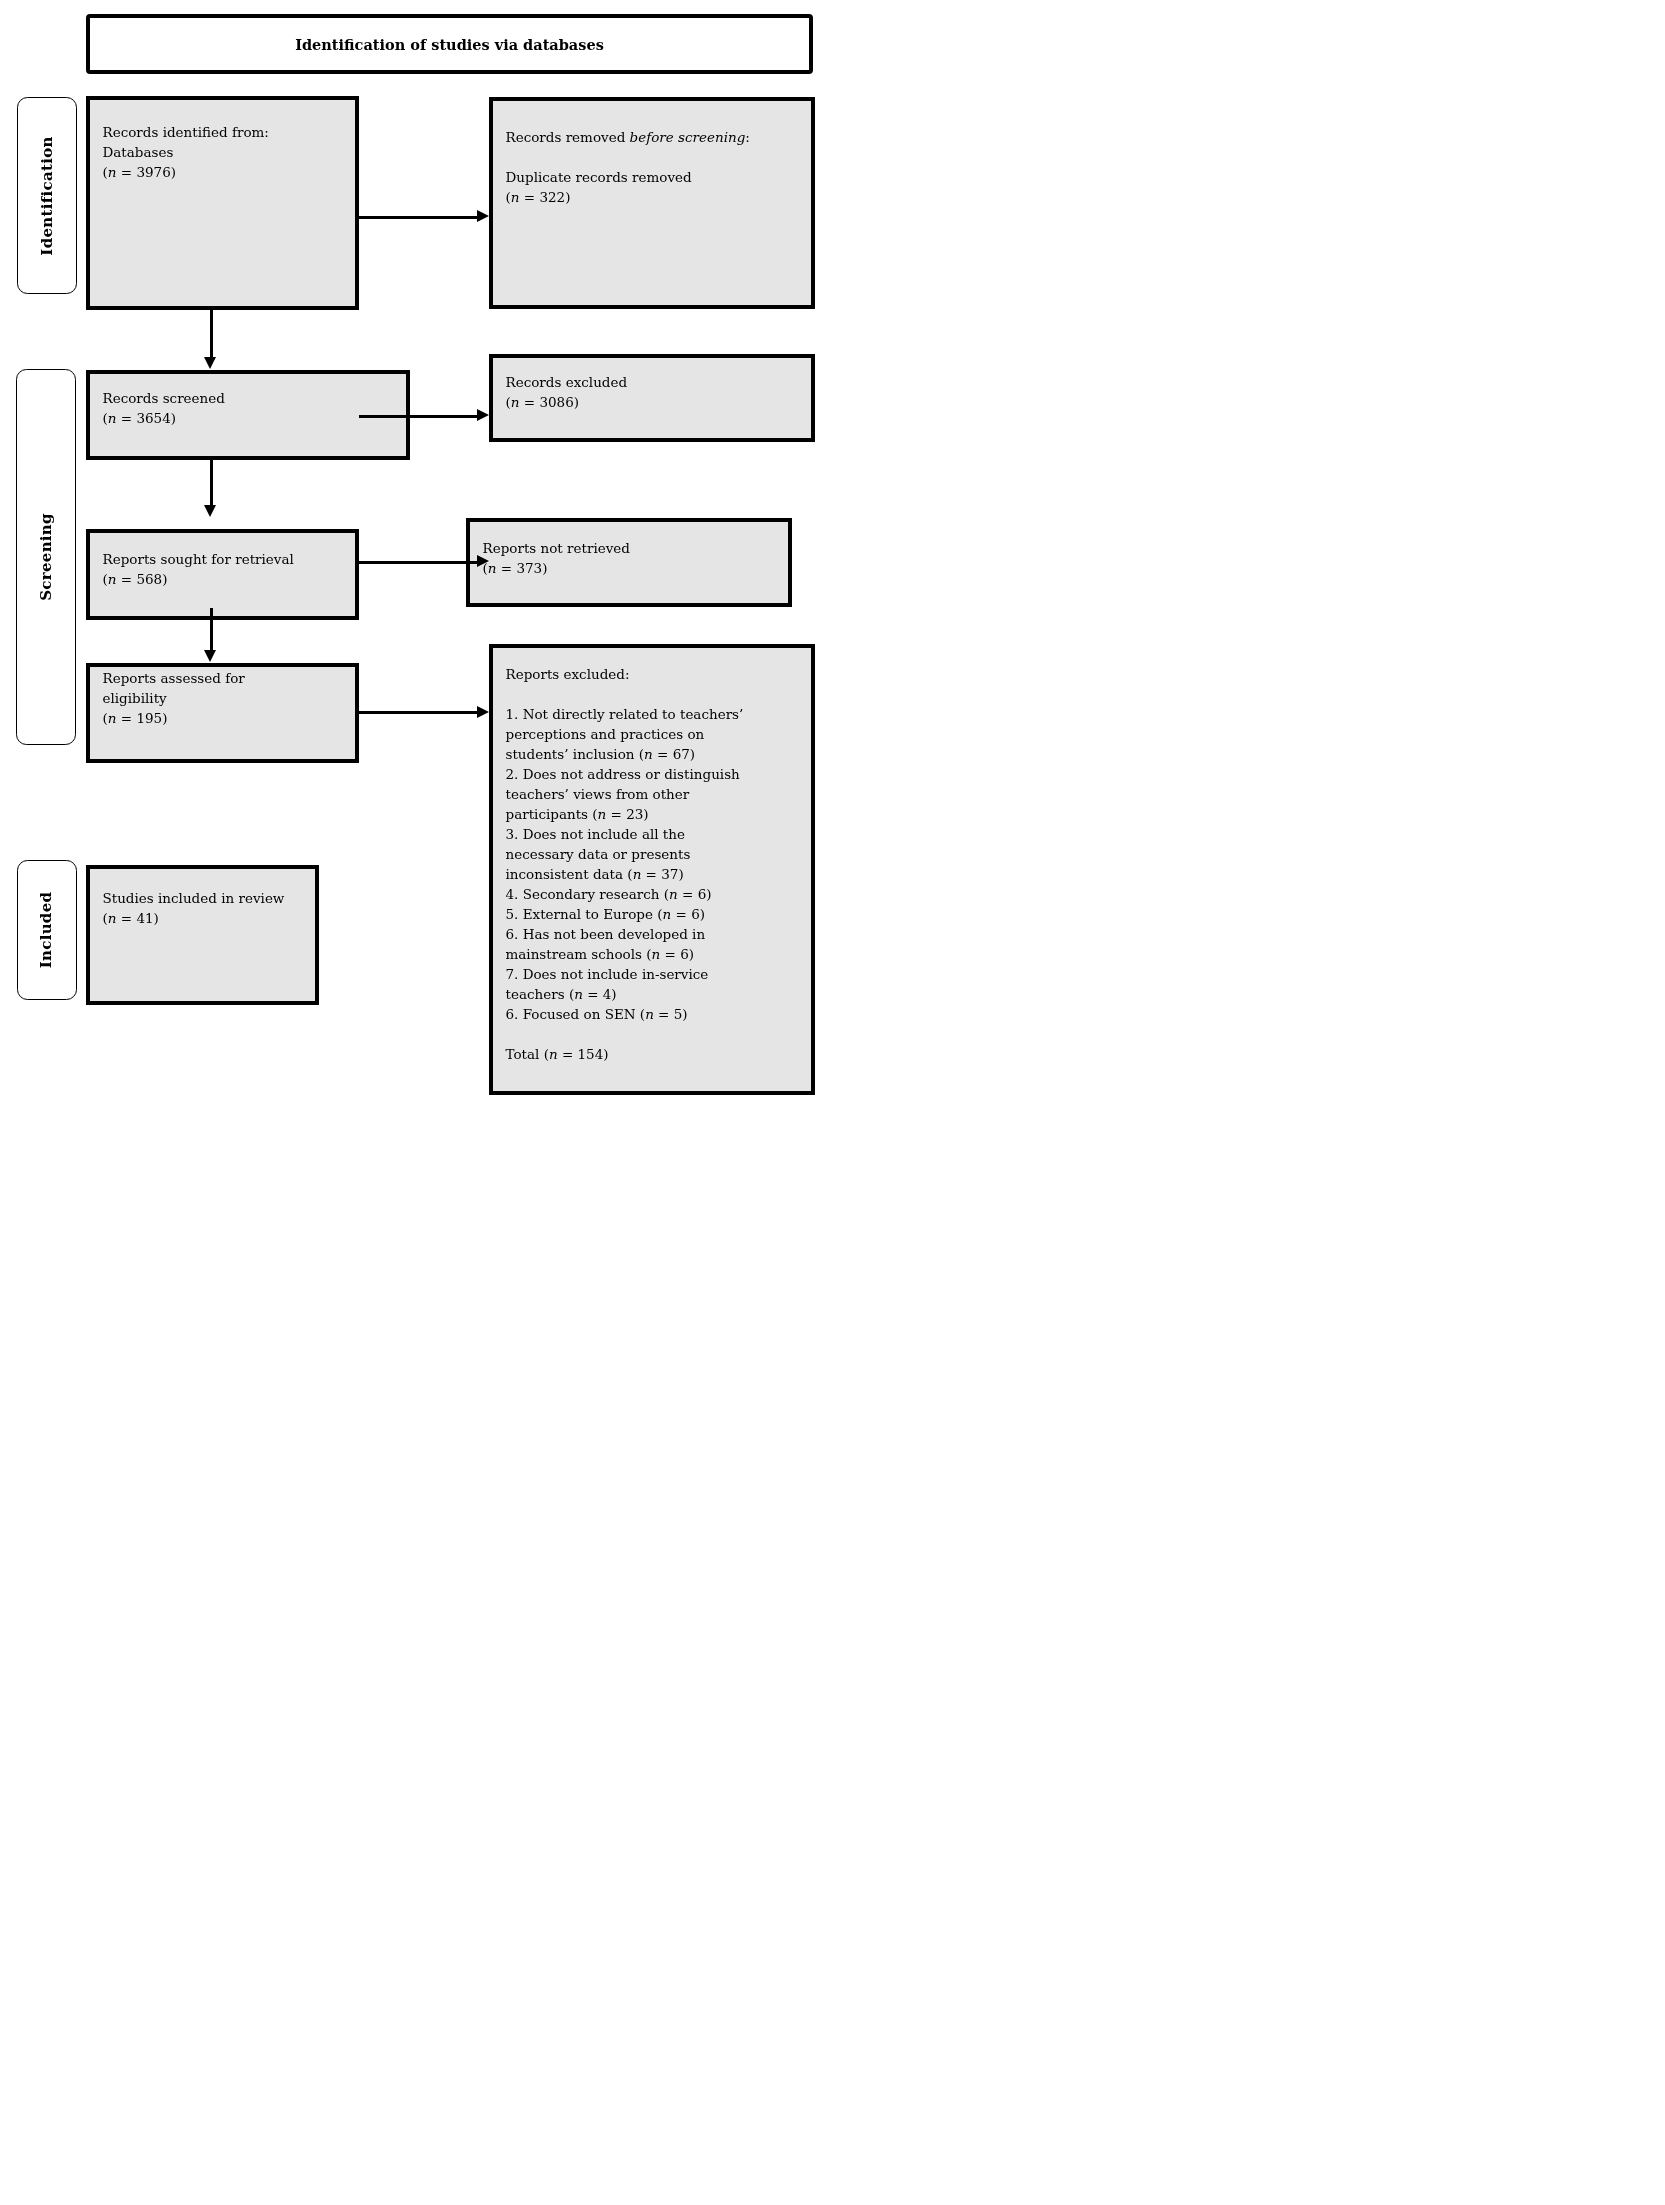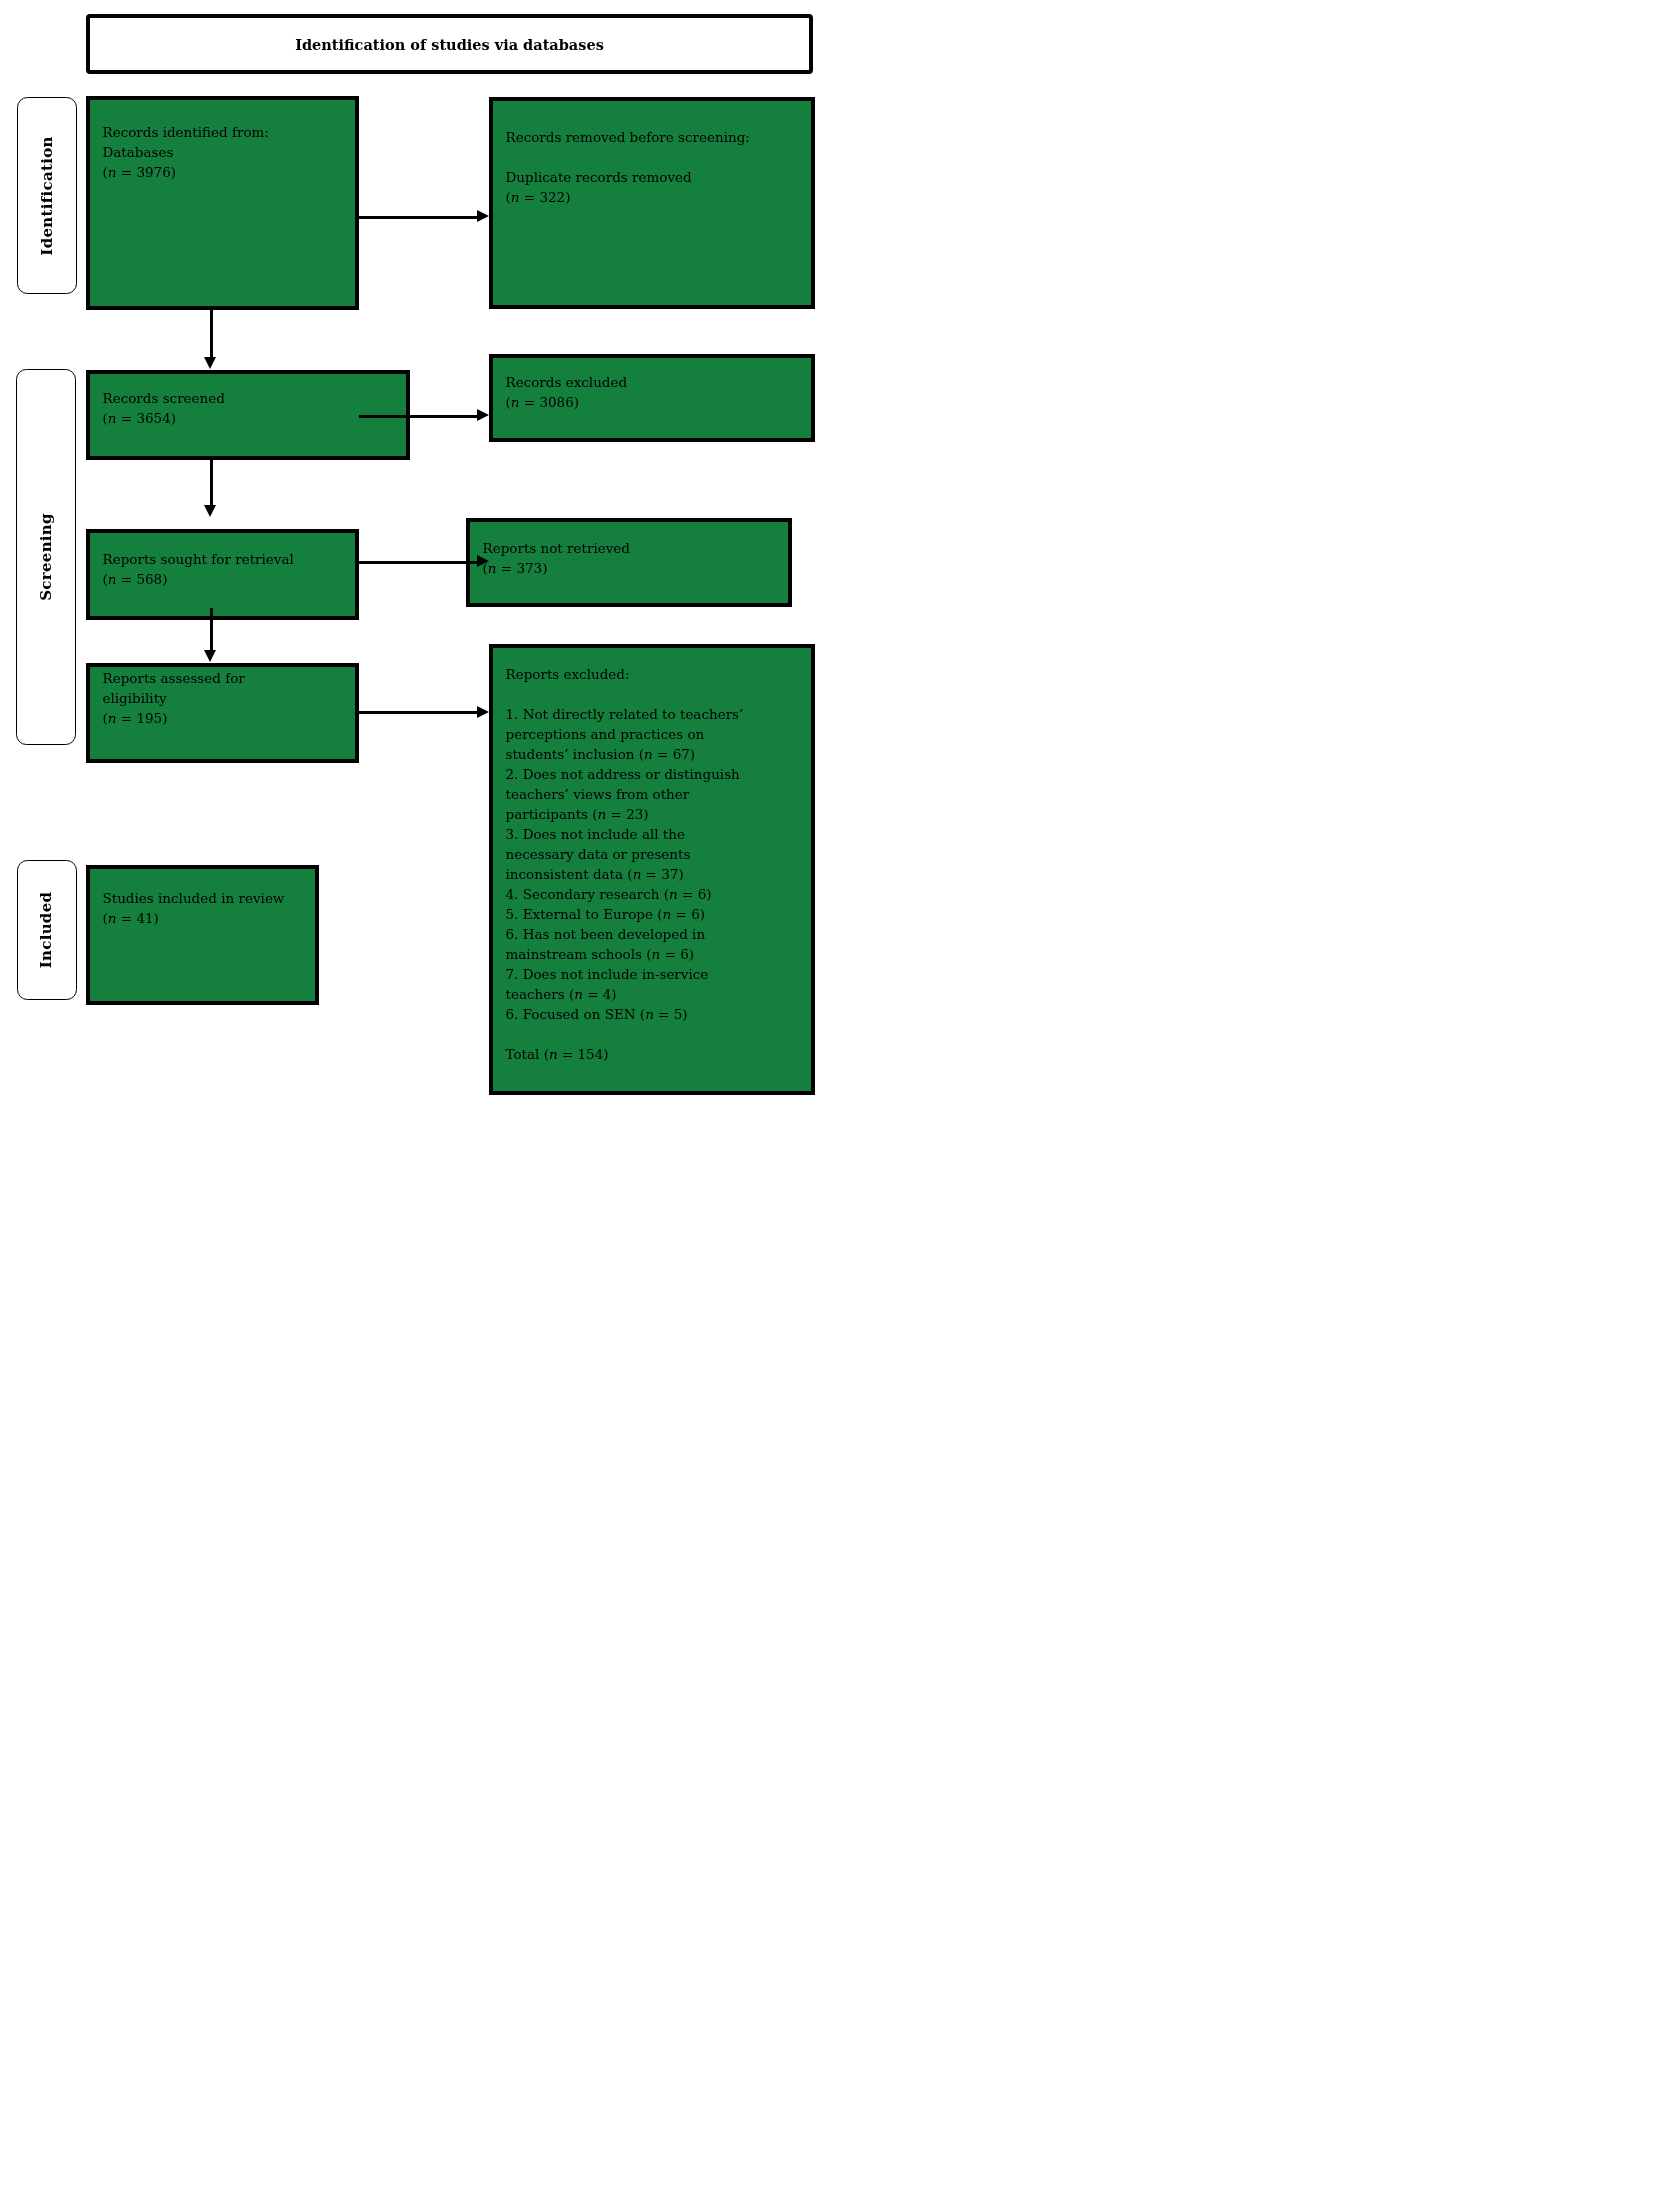--- a/index.html
+++ b/index.html
@@ -3,21 +3,21 @@
 <meta charset="utf-8">
 <style>
   html,body{margin:0;padding:0;background:#ffffff;}
   .page{
     position:relative;width:833px;height:1103px;background:#ffffff;
     font-family:"DejaVu Serif","Liberation Serif",serif;color:#000;
     overflow:hidden;
   }
   
   .fbox{
-    position:absolute;box-sizing:border-box;background:#15803d;
+    position:absolute;box-sizing:border-box;background:#e5e5e5;
     border:4.2px solid #000;
     display:flex;flex-direction:column;justify-content:flex-start;
     font-size:13.5px;line-height:20px;
     padding-left:12.5px;padding-right:7.3px;
   }
   .fbox .line{white-space:nowrap;}
   .title-box{
     position:absolute;box-sizing:border-box;background:#fff;
     border:4.2px solid #000;border-radius:4px;
     display:flex;align-items:center;justify-content:center;
@@ -83,21 +83,21 @@
   <div class="sidebar" id="sidebar-included">
     <span class="rot">Included</span>
   </div>
 
   <div class="fbox" id="box-records-identified">
       <div class="line"><span>Records identified from:</span></div>
       <div class="line"><span>Databases</span></div>
       <div class="line"><span>(</span><span style="font-style: italic;">n</span><span> = 3976)</span></div>
     </div>
   <div class="fbox" id="box-records-removed">
-      <div class="line"><span>Records removed </span><span style="">before screening</span><span>:</span></div>
+      <div class="line"><span>Records removed </span><span style="font-style: italic;">before screening</span><span>:</span></div>
       <div class="line">&nbsp;</div>
       <div class="line"><span>Duplicate records removed</span></div>
       <div class="line"><span>(</span><span style="font-style: italic;">n</span><span> = 322)</span></div>
     </div>
   <div class="fbox" id="box-records-screened">
       <div class="line"><span>Records screened</span></div>
       <div class="line"><span>(</span><span style="font-style: italic;">n</span><span> = 3654)</span></div>
     </div>
   <div class="fbox" id="box-records-excluded">
       <div class="line"><span>Records excluded</span></div>

